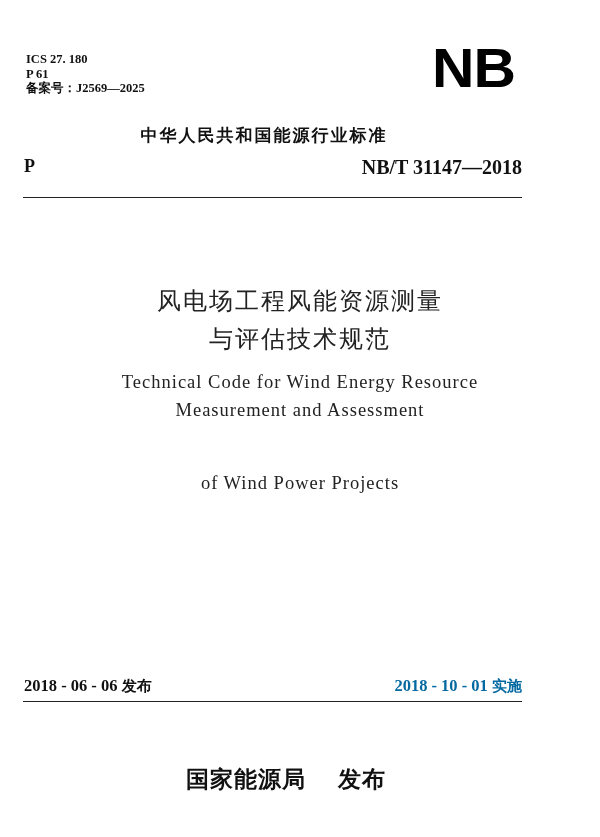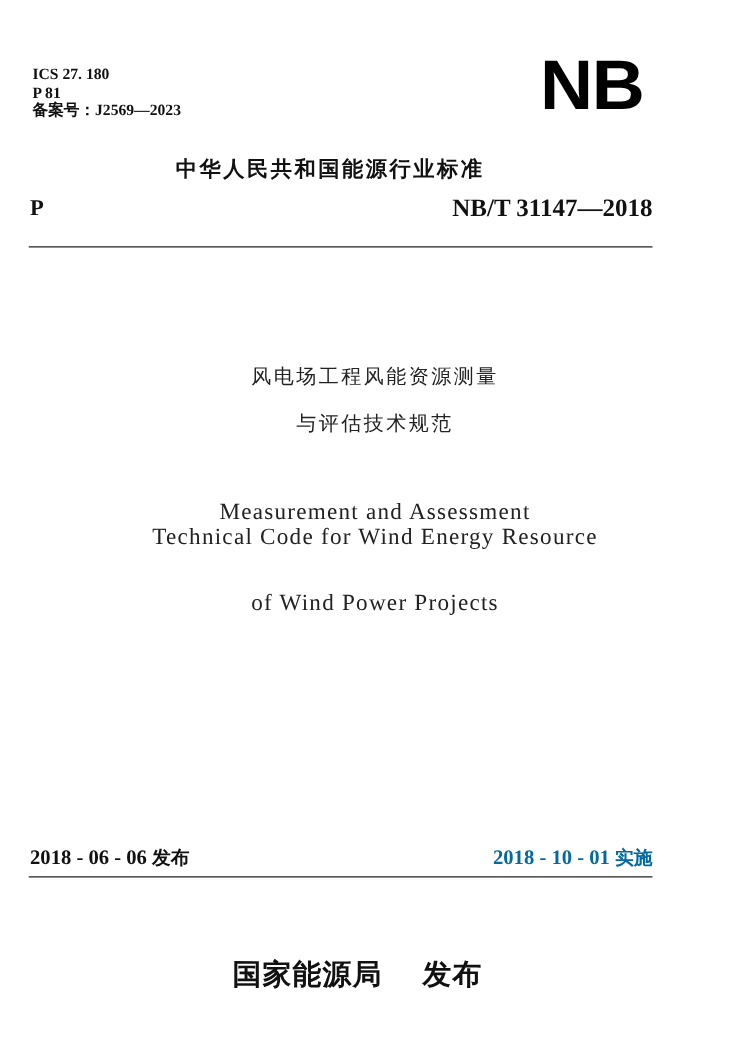--- a/index.html
+++ b/index.html
@@ -4,42 +4,42 @@
   <style>
     html, body { margin:0; padding:0; background:#ffffff; }
     body { width:600px; height:837px; position:relative; overflow:hidden; color:#111; font-family:"DejaVu Serif", serif; }
     .abs { position:absolute; }
     .meta { left:26px; top:52px; font-family:"Liberation Serif", serif; font-weight:bold; font-size:12.5px; line-height:14.5px; color:#111; }
     .nb-logo { left:432px; top:38px; font-family:"Liberation Sans", sans-serif; font-weight:900; font-size:56px; letter-spacing:-1px; color:#000; line-height:60px; transform:scaleX(1.05); transform-origin:left; }
     .org { left:0; width:528px; top:124px; text-align:center; font-family:"DejaVu Sans", sans-serif; font-weight:bold; font-size:17px; letter-spacing:2px; color:#111; }
     .cat { left:24px; top:156px; font-family:"Liberation Serif", serif; font-weight:bold; font-size:18px; color:#111; }
     .stdno { right:78px; top:156px; font-family:"Liberation Serif", serif; font-weight:bold; font-size:20px; color:#111; }
     .rule-top { left:23px; width:499px; top:197px; height:0; border-top:1.5px solid #222; }
-    .title-cn { left:0; width:600px; text-align:center; font-family:"DejaVu Serif", serif; font-size:16px; letter-spacing:2px; color:#222; line-height:34px; }
+    .title-cn { left:0; width:600px; text-align:center; font-family:"DejaVu Serif", serif; font-size:24px; letter-spacing:2px; color:#222; line-height:34px; }
     .t1 { top:284px; }
     .t2 { top:322px; }
     .title-en { left:0; width:600px; text-align:center; font-family:"Liberation Serif", serif; font-size:18.5px; letter-spacing:1px; color:#222; line-height:28px; }
-    .e1 { top:368px;margin-top:48px; }
+    .e1 { top:368px; }
     .e2 { top:396px; }
     .e3 { top:424px;margin-top:45px; }
     .date-l { left:24px; top:676px; font-family:"Liberation Serif", serif; font-weight:bold; font-size:16.5px; color:#111; }
     .date-r { right:78px; top:676px; font-family:"Liberation Serif", serif; font-weight:bold; font-size:16.5px; color:#0369a1; }
     .cjk-bold { font-family:"DejaVu Sans", sans-serif; font-weight:bold; font-size:15px; }
     .rule-bot { left:23px; width:499px; top:701px; height:0; border-top:1.5px solid #222; }
     .issuer { left:186px; top:764px; font-family:"DejaVu Sans", sans-serif; font-weight:bold; font-size:23px; letter-spacing:1px; color:#111; }
     .issuer span { display:inline-block; }
     .issuer .gap { width:32px; }
   </style>
 </head>
 <body>
 
 <div class="abs meta">
   <div>ICS 27. 180</div>
-  <div>P 81</div>
-  <div>备案号：J2569—2023</div>
+  <div>P 61</div>
+  <div>备案号：J2569—2025</div>
 </div>
 
 <div class="abs nb-logo">NB</div>
 
 <div class="abs org">中华人民共和国能源行业标准</div>
 
 <div class="abs cat">P</div>
 <div class="abs stdno">NB/T 31147—2018</div>
 
 <div class="abs rule-top"></div>

